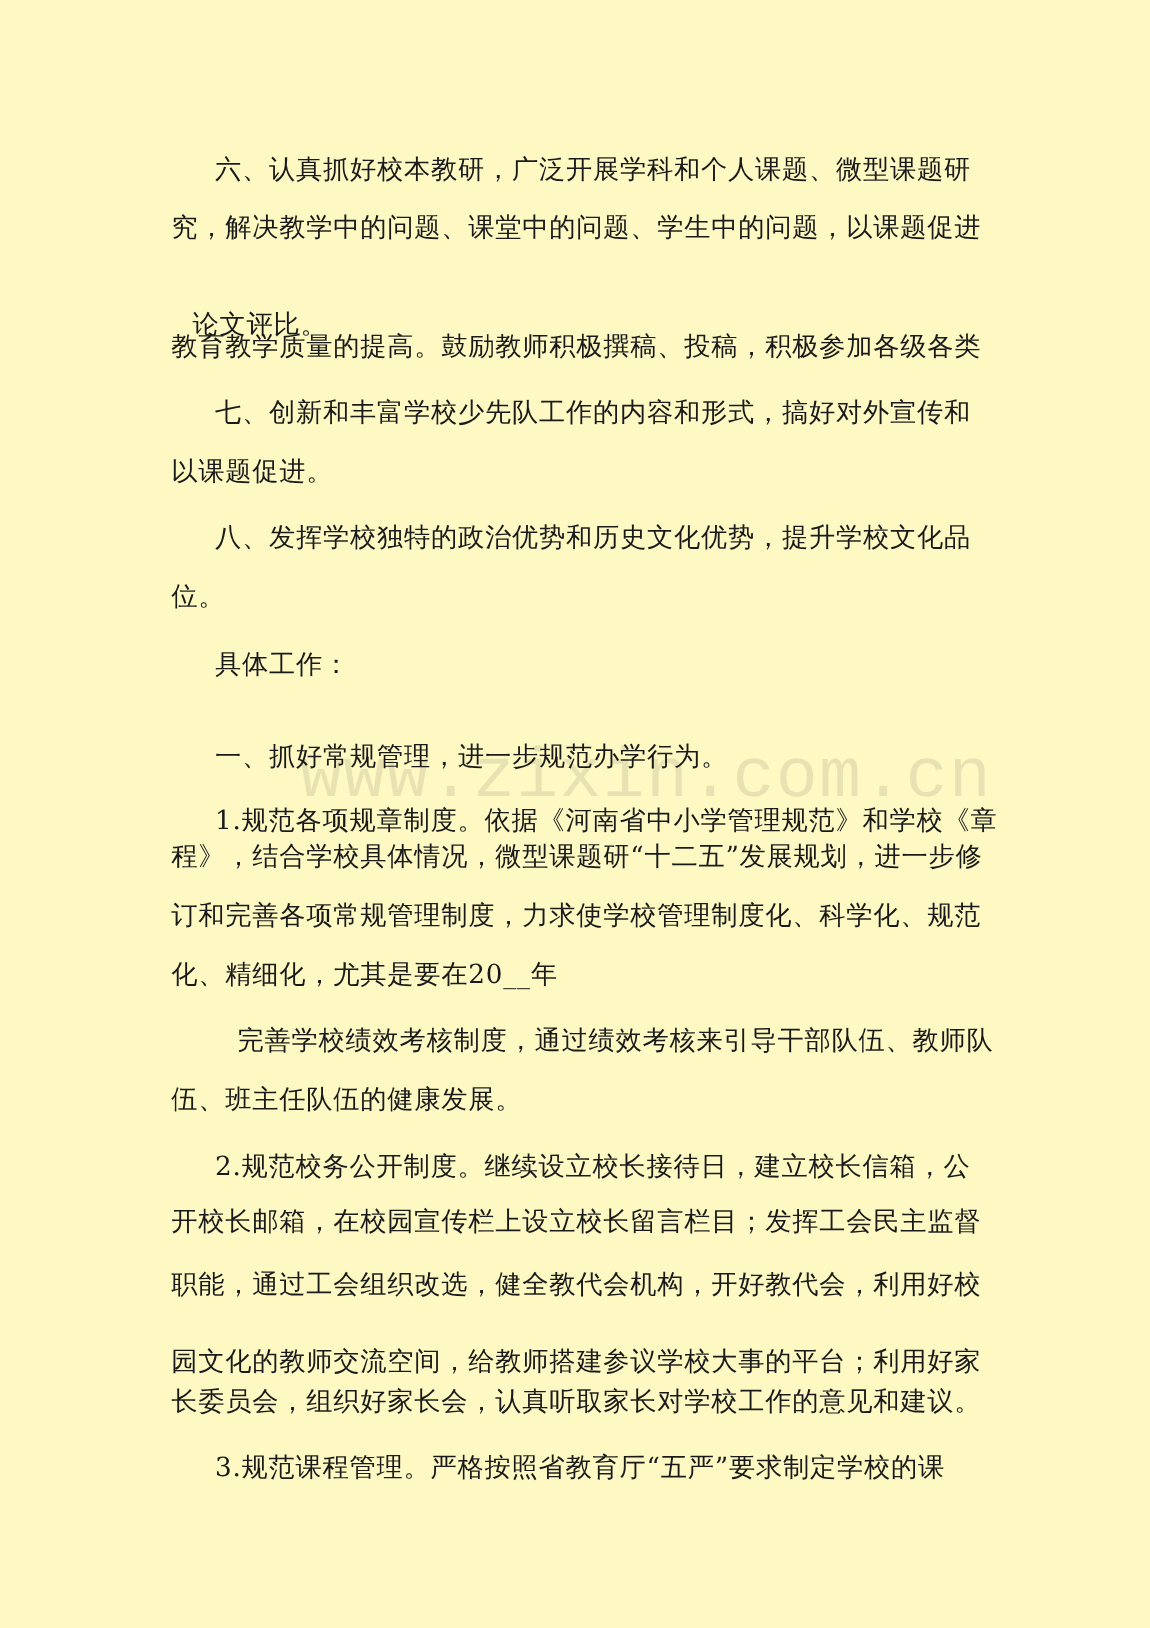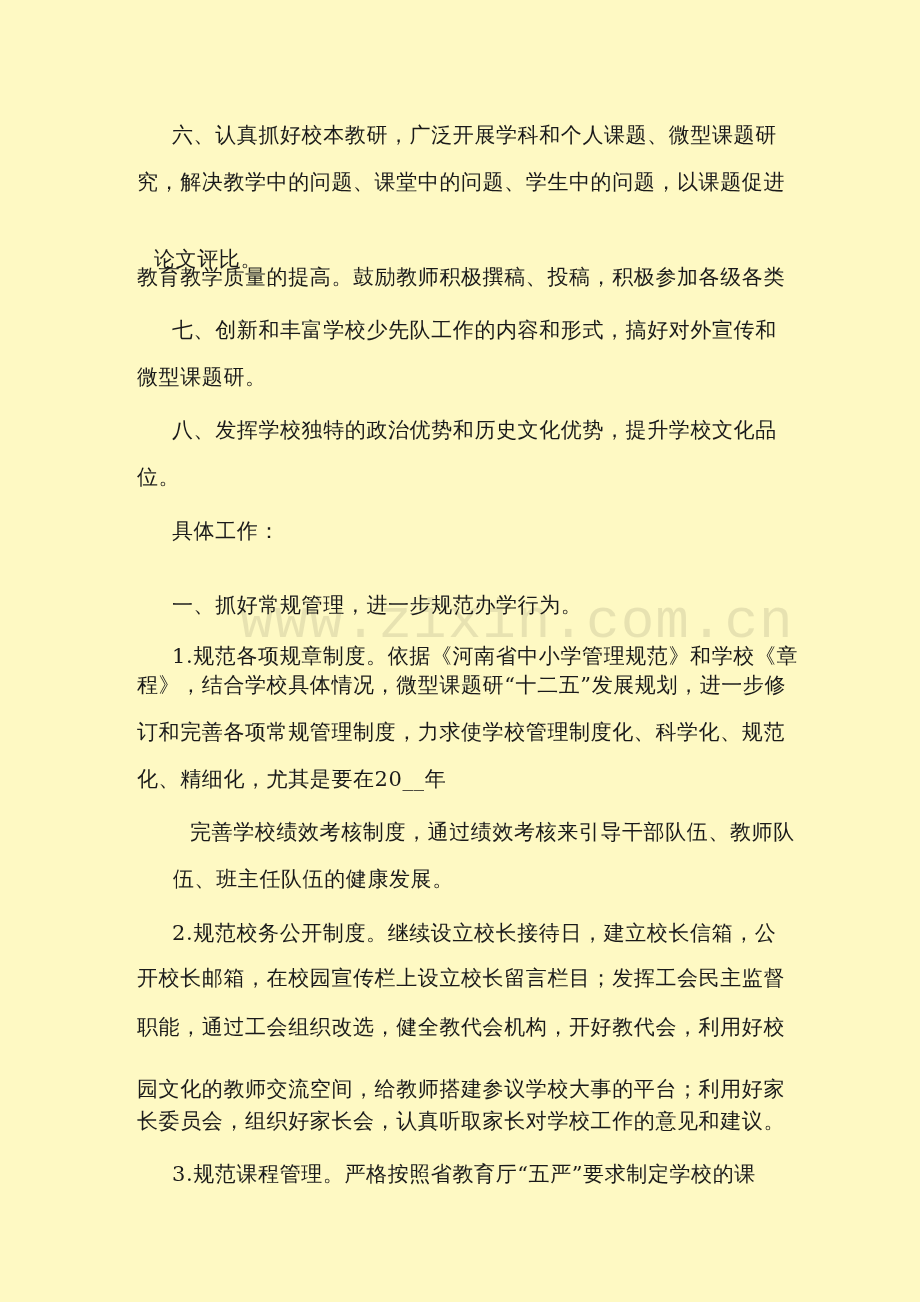--- a/index.html
+++ b/index.html
@@ -53,31 +53,31 @@
 </head>
 <body>
 
 <div class="page">
   <div class="content" id="content">
       <div class="line indent" style="top: 0px;">六、认真抓好校本教研，广泛开展学科和个人课题、微型课题研</div>
       <div class="line" style="top: 47px;">究，解决教学中的问题、课堂中的问题、学生中的问题，以课题促进</div>
       <div class="line" style="top: 94px; margin-top: 48px;">教育教学质量的提高。鼓励教师积极撰稿、投稿，积极参加各级各类</div>
       <div class="line" style="top: 124px; margin-left: 17px;">论文评比。</div>
       <div class="line indent" style="top: 195px;">七、创新和丰富学校少先队工作的内容和形式，搞好对外宣传和</div>
-      <div class="line" style="top: 242px;">微型课题研。</div>
+      <div class="line" style="top: 242px;">以课题促进。</div>
       <div class="line indent" style="top: 295px;">八、发挥学校独特的政治优势和历史文化优势，提升学校文化品</div>
       <div class="line" style="top: 342px;">位。</div>
       <div class="line indent" style="top: 396px;">具体工作：</div>
       <div class="line indent" style="top: 470px;">一、抓好常规管理，进一步规范办学行为。</div>
       <div class="line indent" style="top: 503px; margin-top: 18px;">1.规范各项规章制度。依据《河南省中小学管理规范》和学校《章</div>
       <div class="line" style="top: 550px;">程》，结合学校具体情况，微型课题研“十二五”发展规划，进一步修</div>
       <div class="line" style="top: 597px; font-family: Liberation Serif, serif;">订和完善各项常规管理制度，力求使学校管理制度化、科学化、规范</div>
       <div class="line" style="top: 644px;">化、精细化，尤其是要在20__年</div>
       <div class="line indent" style="top: 697px; margin-left: 18px;">完善学校绩效考核制度，通过绩效考核来引导干部队伍、教师队</div>
-      <div class="line" style="top: 744px; margin-left: 36px;">伍、班主任队伍的健康发展。</div>
+      <div class="line" style="top: 744px;">伍、班主任队伍的健康发展。</div>
       <div class="line indent" style="top: 798px;">2.规范校务公开制度。继续设立校长接待日，建立校长信箱，公</div>
       <div class="line" style="top: 845px; font-family: Liberation Mono, monospace;">开校长邮箱，在校园宣传栏上设立校长留言栏目；发挥工会民主监督</div>
       <div class="line" style="top: 892px;">职能，通过工会组织改选，健全教代会机构，开好教代会，利用好校</div>
       <div class="line" style="top: 939px; margin-top: 15px;">园文化的教师交流空间，给教师搭建参议学校大事的平台；利用好家</div>
       <div class="line" style="top: 986px;">长委员会，组织好家长会，认真听取家长对学校工作的意见和建议。</div>
       <div class="line indent" style="top: 1039px;">3.规范课程管理。严格按照省教育厅“五严”要求制定学校的课</div>
     </div>
   <div class="watermark">www.zixin.com.cn</div>
 </div>
 

